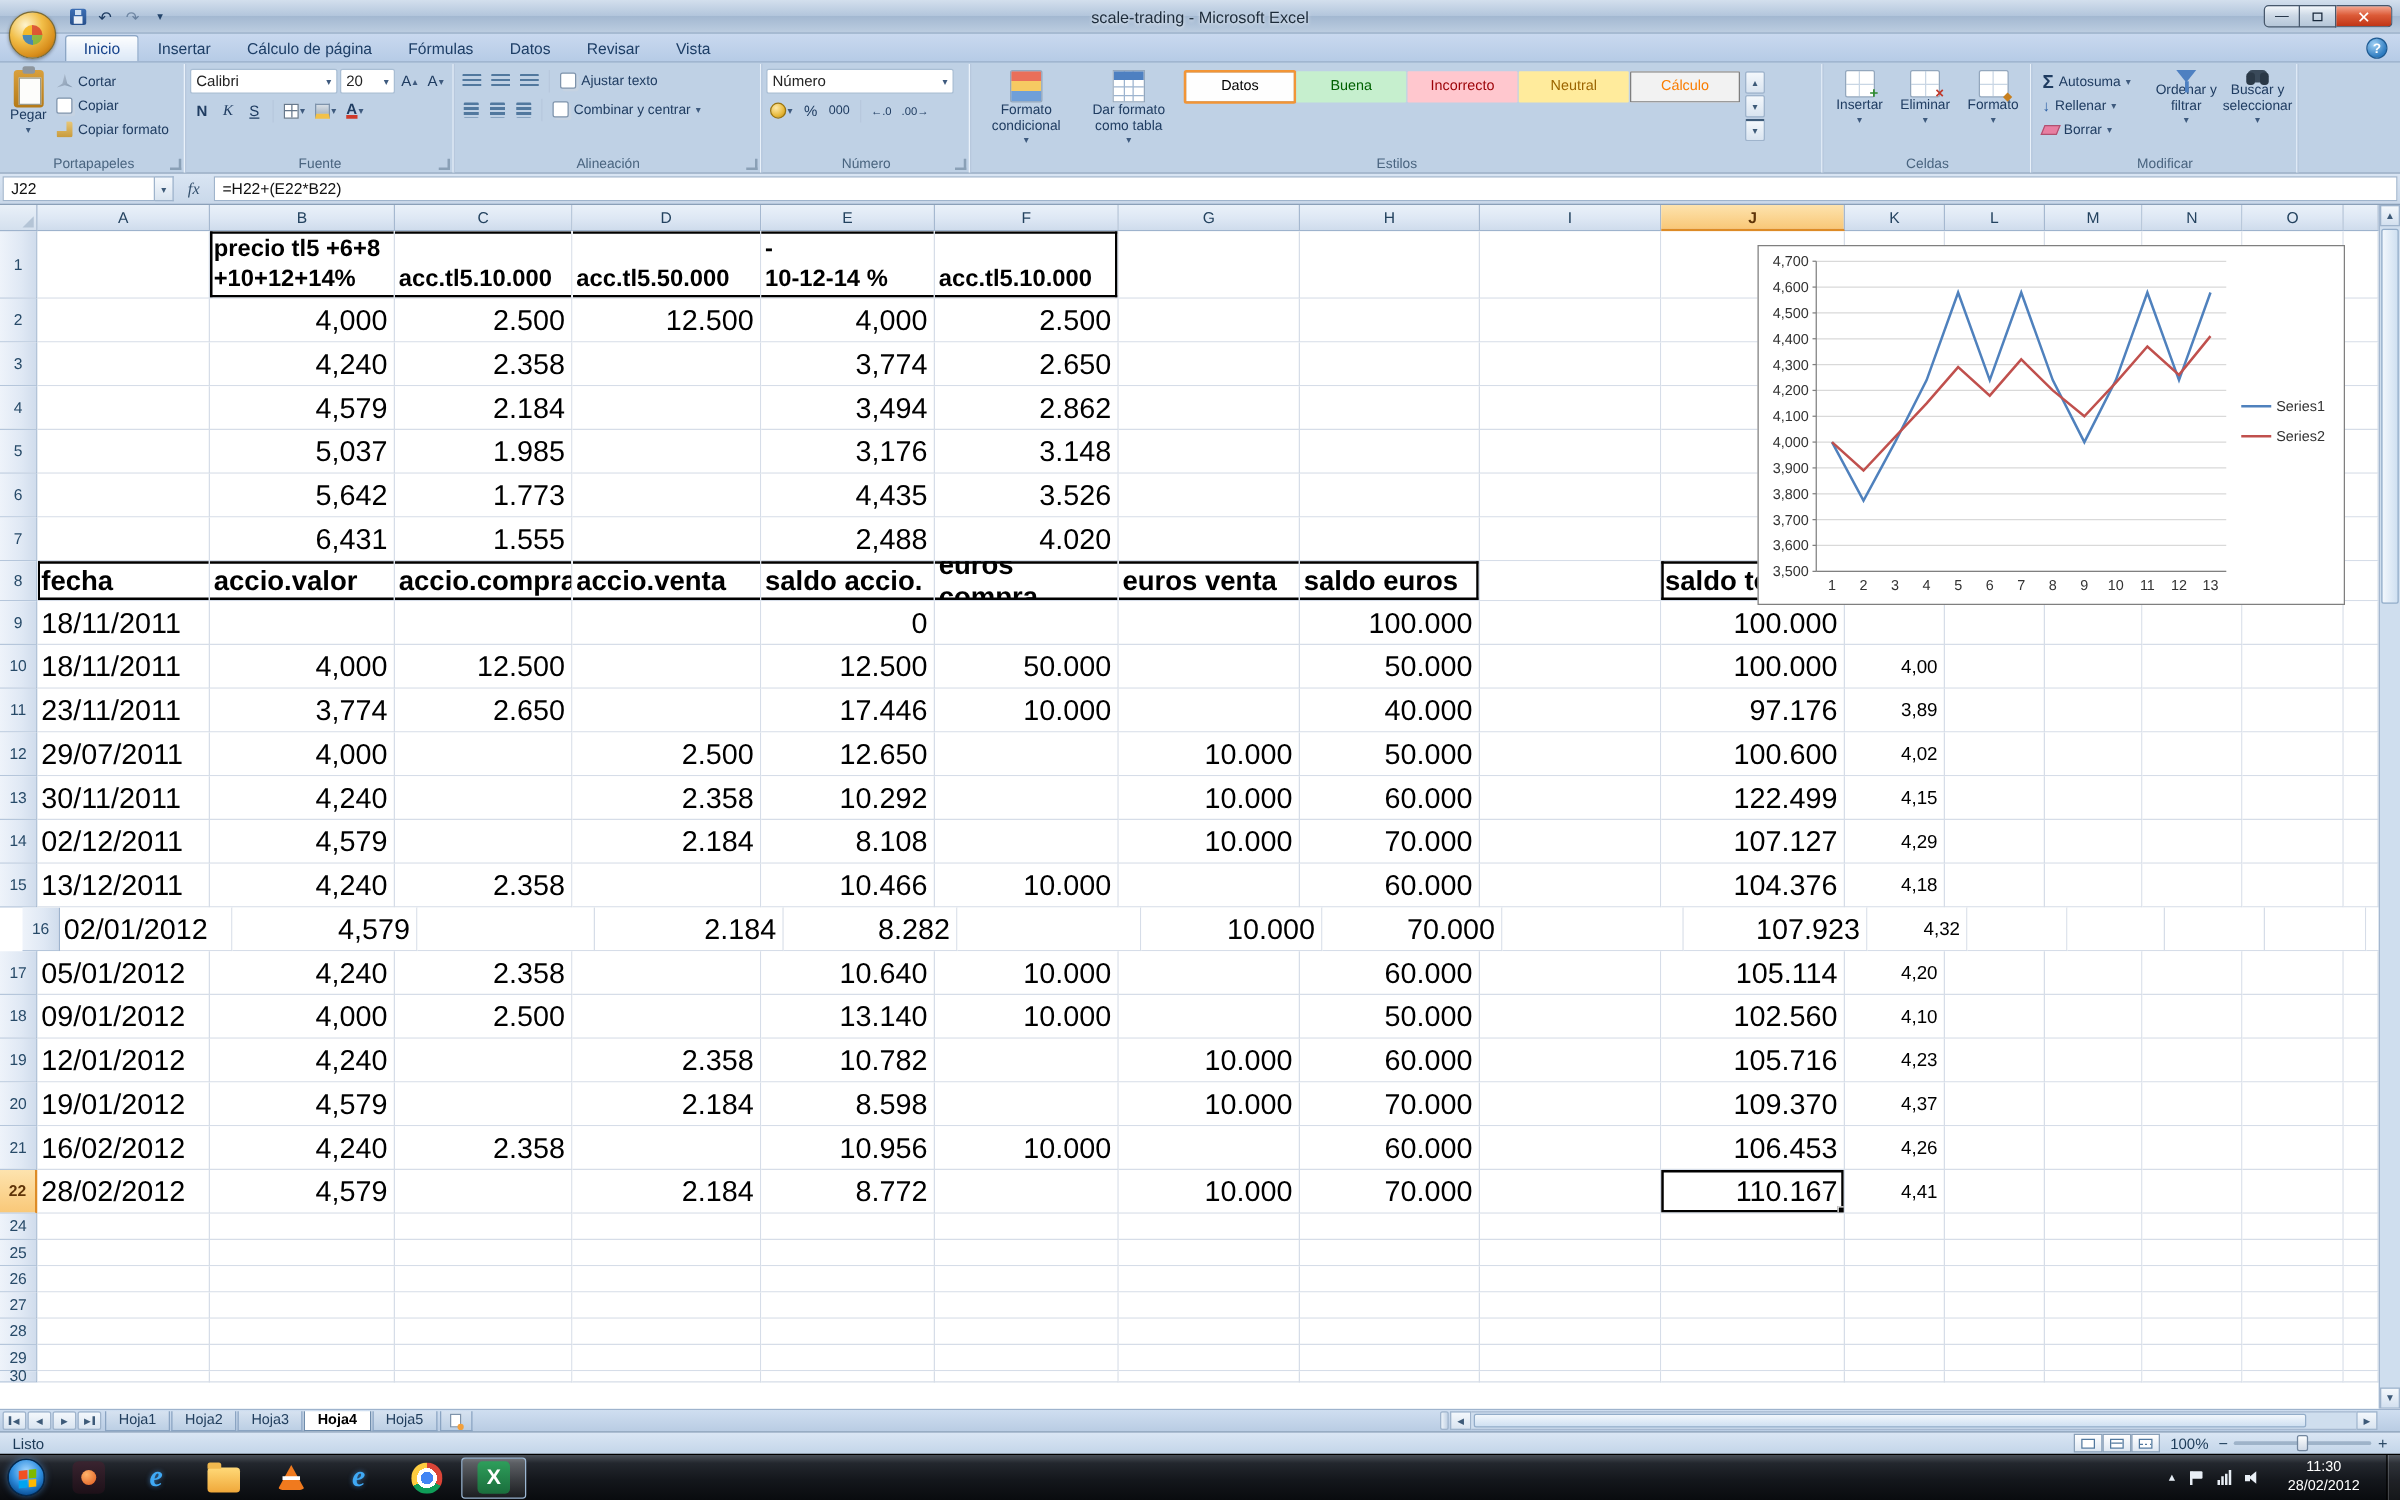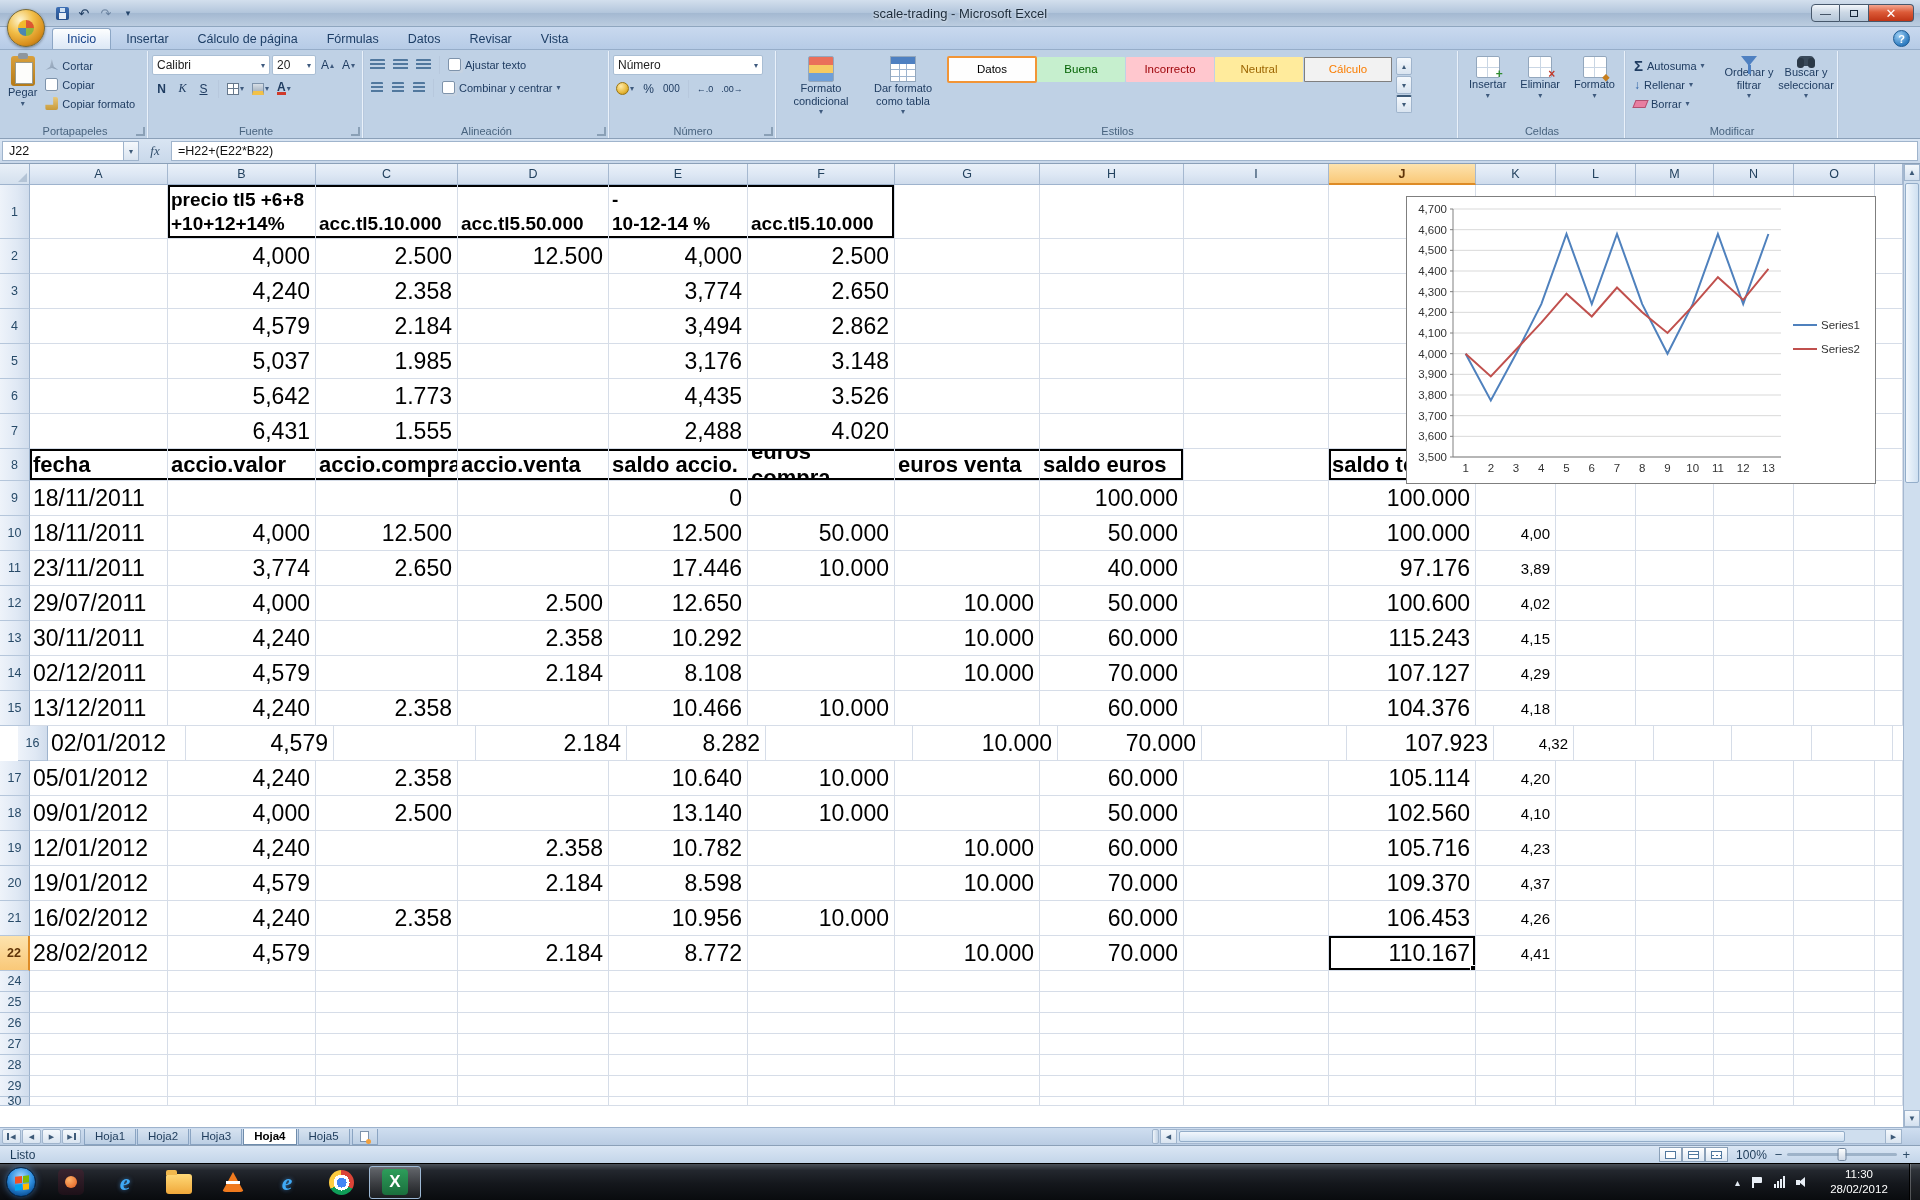--- a/index.html
+++ b/index.html
@@ -713,21 +713,21 @@
         <div class="rowhdr">13</div>
         <div class="cell c-big c-left" style="width: 138px;">30/11/2011</div>
         <div class="cell c-big c-num" style="width: 148px;">4,240</div>
         <div class="cell c-big c-num" style="width: 142px;"></div>
         <div class="cell c-big c-num" style="width: 151px;">2.358</div>
         <div class="cell c-big c-num" style="width: 139px;">10.292</div>
         <div class="cell c-big c-num" style="width: 147px;"></div>
         <div class="cell c-big c-num" style="width: 145px;">10.000</div>
         <div class="cell c-big c-num" style="width: 144px;">60.000</div>
         <div class="cell c-big c-num" style="width: 145px;"></div>
-        <div class="cell c-big c-num" style="width: 147px;">115.243</div>
+        <div class="cell c-big c-num" style="width: 147px;">122.499</div>
         <div class="cell c-sm c-num" style="width: 80px;">4,15</div>
         <div class="cell c-big c-num" style="width: 80px;"></div>
         <div class="cell c-big c-num" style="width: 78px;"></div>
         <div class="cell c-big c-num" style="width: 80px;"></div>
         <div class="cell c-big c-num" style="width: 81px;"></div>
         <div class="cell" style="width: 28px;"></div>
       </div>
       <div class="grow" style="height: 35px;">
         <div class="rowhdr">14</div>
         <div class="cell c-big c-left" style="width: 138px;">02/12/2011</div>

